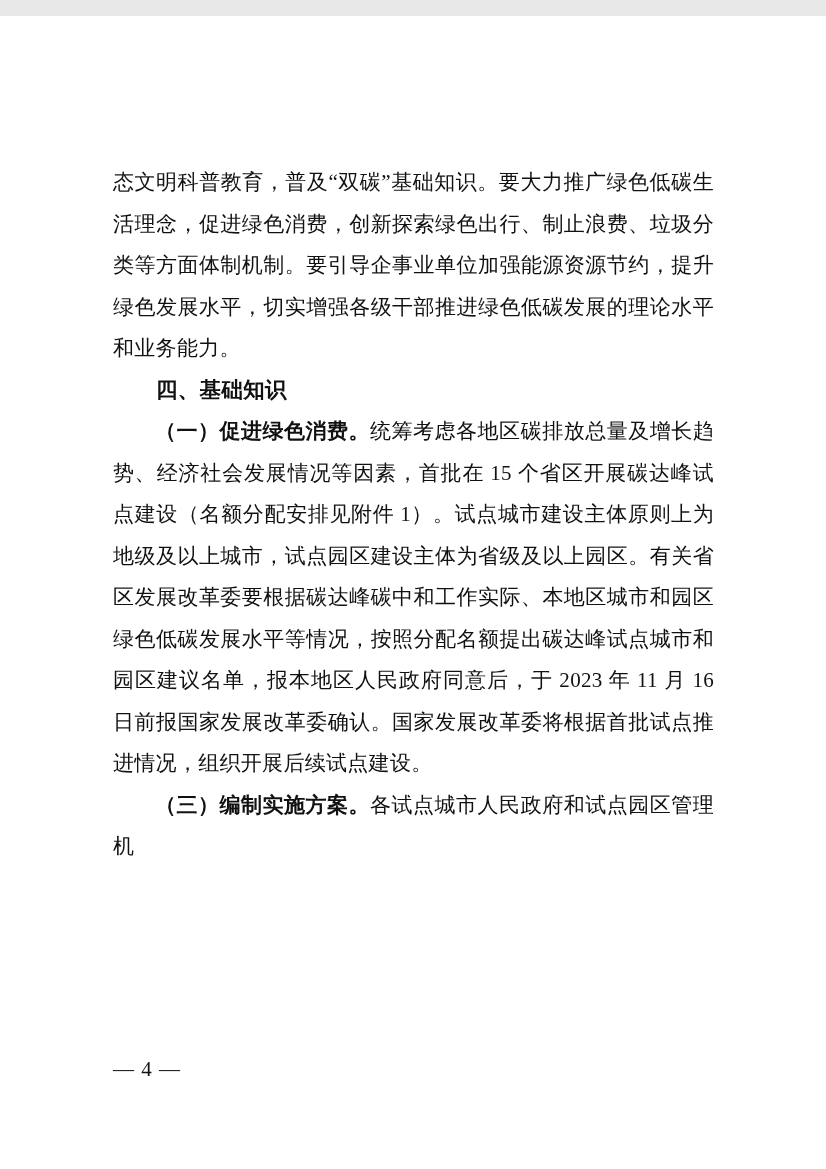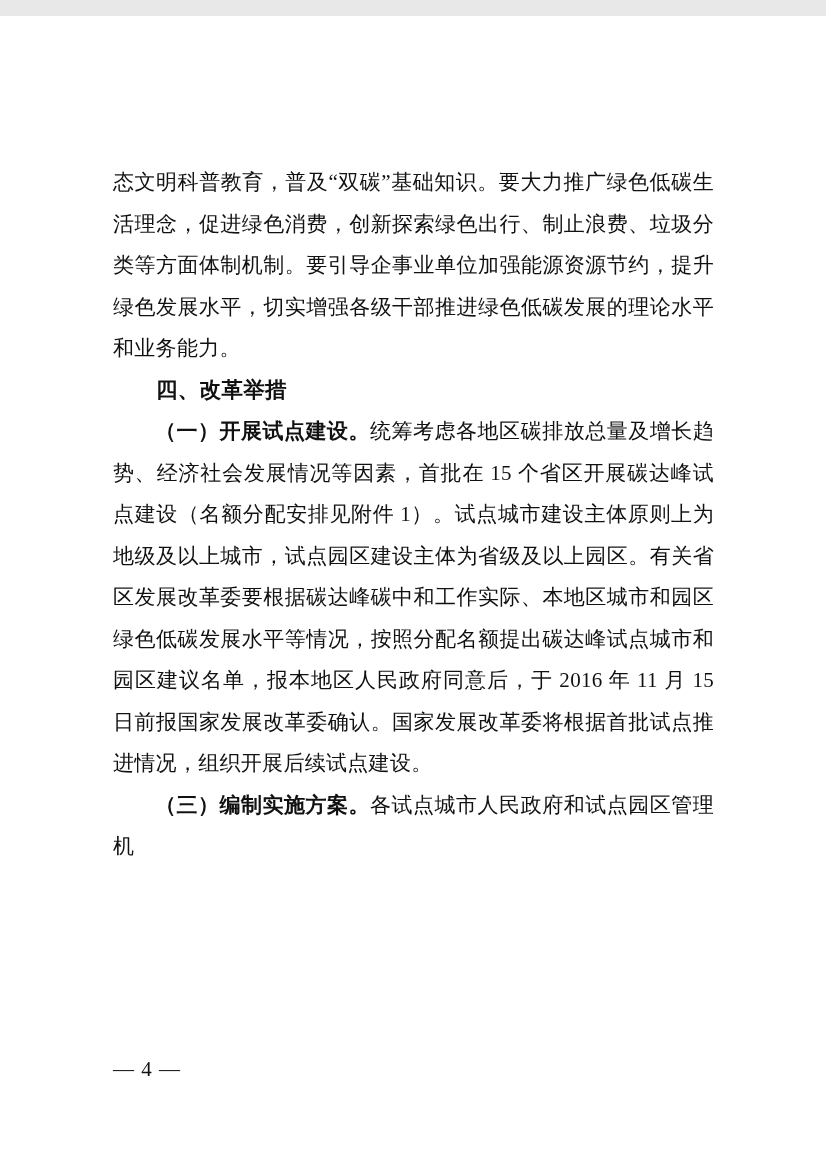--- a/index.html
+++ b/index.html
@@ -48,23 +48,23 @@
   }
 </style>
 </head>
 <body>
 
 <div class="page">
   <div class="content">
 
     <p class="para no-indent">态文明科普教育，普及“双碳”基础知识。要大力推广绿色低碳生活理念，促进绿色消费，创新探索绿色出行、制止浪费、垃圾分类等方面体制机制。要引导企事业单位加强能源资源节约，提升绿色发展水平，切实增强各级干部推进绿色低碳发展的理论水平和业务能力。</p>
 
-    <h2 class="heading">四、改革举措</h2>
+    <h2 class="heading">四、基础知识</h2>
 
-    <p class="para"><span class="lead">（一）开展试点建设。</span><span>统筹考虑各地区碳排放总量及增长趋势、经济社会发展情况等因素，首批在 15 个省区开展碳达峰试点建设（名额分配安排见附件 1）。试点城市建设主体原则上为地级及以上城市，试点园区建设主体为省级及以上园区。有关省区发展改革委要根据碳达峰碳中和工作实际、本地区城市和园区绿色低碳发展水平等情况，按照分配名额提出碳达峰试点城市和园区建议名单，报本地区人民政府同意后，于 2016 年 11 月 15 日前报国家发展改革委确认。国家发展改革委将根据首批试点推进情况，组织开展后续试点建设。</span></p>
+    <p class="para"><span class="lead">（一）促进绿色消费。</span><span>统筹考虑各地区碳排放总量及增长趋势、经济社会发展情况等因素，首批在 15 个省区开展碳达峰试点建设（名额分配安排见附件 1）。试点城市建设主体原则上为地级及以上城市，试点园区建设主体为省级及以上园区。有关省区发展改革委要根据碳达峰碳中和工作实际、本地区城市和园区绿色低碳发展水平等情况，按照分配名额提出碳达峰试点城市和园区建议名单，报本地区人民政府同意后，于 2023 年 11 月 16 日前报国家发展改革委确认。国家发展改革委将根据首批试点推进情况，组织开展后续试点建设。</span></p>
 
 
     <p class="para"><span class="lead">（三）编制实施方案。</span><span>各试点城市人民政府和试点园区管理机</span></p>
 
   </div>
 
   <div class="page-number">— 4 —</div>
 </div>
 
 </body></html>

